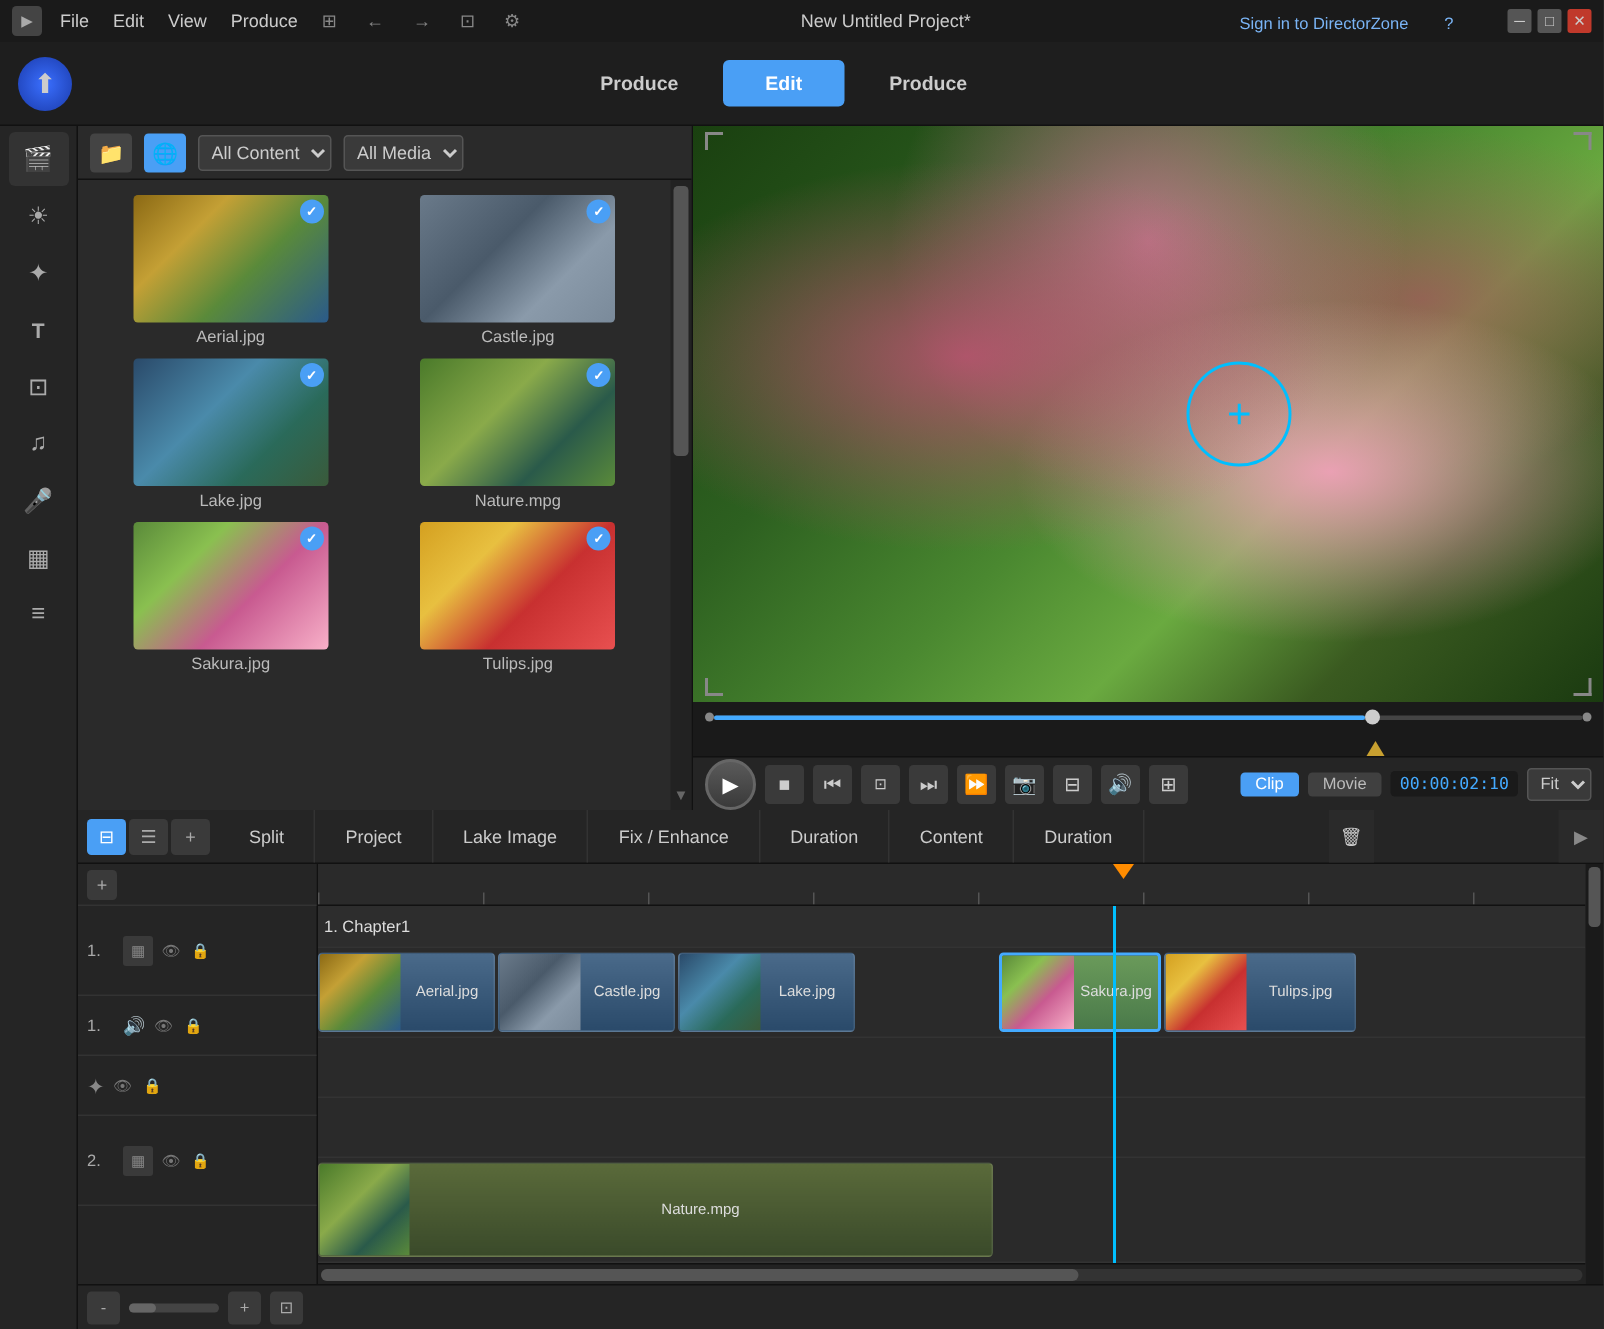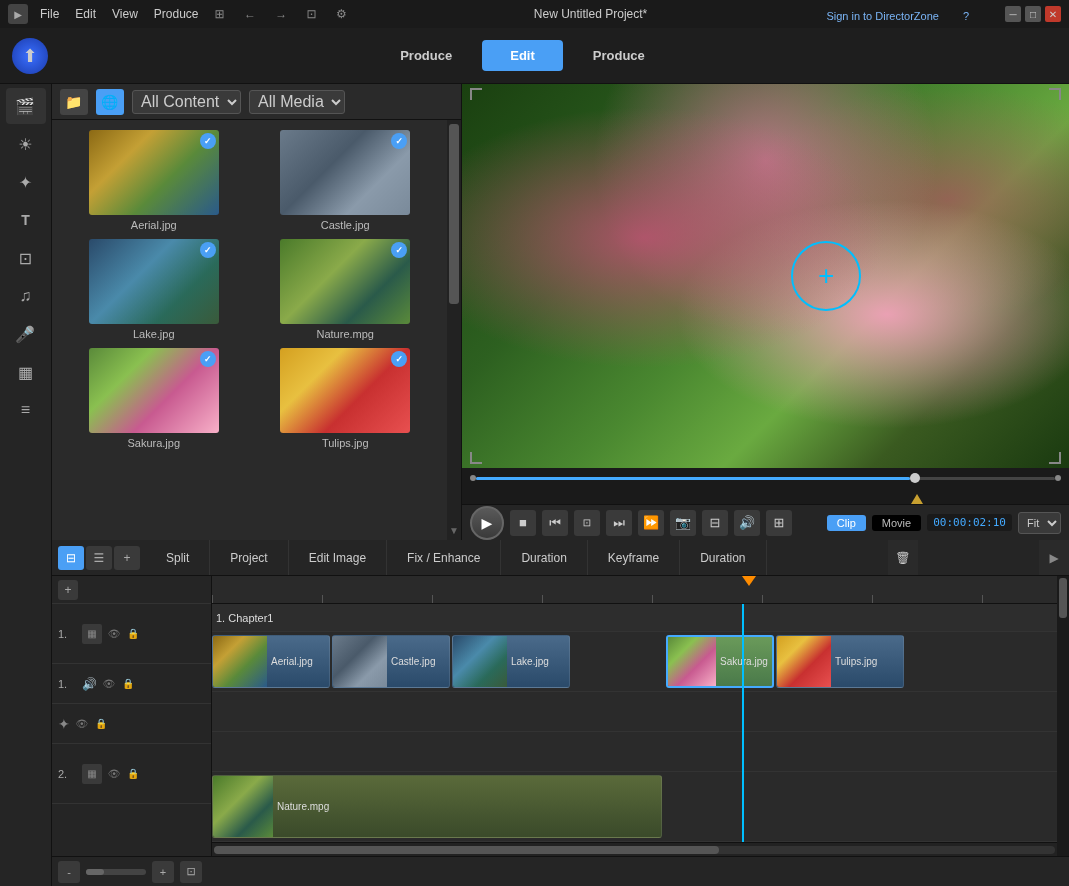--- a/index.html
+++ b/index.html
@@ -39,56 +39,56 @@
     
     #content { flex: 1; display: flex; flex-direction: column; }
 
     
     #top-content { display: flex; height: 460px; }
 
     
     #media-panel { width: 410px; background: #2a2a2a; border-right: 1px solid #111; display: flex; flex-direction: column; }
     #media-toolbar { height: 36px; background: #2a2a2a; display: flex; align-items: center; padding: 0 8px; gap: 8px; border-bottom: 1px solid #111; }
     .media-btn { width: 28px; height: 26px; background: #444; border-radius: 3px; display: flex; align-items: center; justify-content: center; cursor: pointer; font-size: 14px; }
-    .media-select { height: 24px; background: #3a3a3a; border: 1px solid #555; color: #ccc; border-radius: 3px; padding: 0 4px; font-size: 16px; }
+    .media-select { height: 24px; background: #3a3a3a; border: 1px solid #555; color: #ccc; border-radius: 3px; padding: 0 4px; font-size: 12px; }
     #media-grid { flex: 1; display: grid; grid-template-columns: 1fr 1fr; gap: 8px; padding: 10px; overflow-y: auto; align-content: start; }
     .media-item { display: flex; flex-direction: column; align-items: center; cursor: pointer; }
     .media-thumb { width: 130px; height: 85px; border-radius: 3px; position: relative; overflow: hidden; background: #444; }
     .check-badge { position: absolute; top: 3px; right: 3px; width: 16px; height: 16px; background: #4a9ff5; border-radius: 50%; display: flex; align-items: center; justify-content: center; color: #fff; font-size: 9px; font-weight: bold; }
     .media-label { font-size: 11px; color: #bbb; margin-top: 4px; }
 
     
     #preview-panel { flex: 1; background: #1a1a1a; display: flex; flex-direction: column; position: relative; }
     #preview-video { flex: 1; position: relative; background: #000; overflow: hidden; }
     #preview-video .overlay-circle { position: absolute; top: 50%; left: 60%; transform: translate(-50%, -50%); width: 70px; height: 70px; border: 2px solid #00bfff; border-radius: 50%; display: flex; align-items: center; justify-content: center; color: #00bfff; font-size: 28px; }
     #seek-bar { height: 20px; background: #1a1a1a; position: relative; display: flex; align-items: center; padding: 0 8px; }
     #seek-line { flex: 1; height: 3px; background: #444; border-radius: 2px; position: relative; }
     #playback-bar { height: 36px; background: #252525; display: flex; align-items: center; padding: 0 8px; gap: 6px; border-top: 1px solid #111; }
     .mode-btn { padding: 2px 10px; border-radius: 3px; font-size: 11px; cursor: pointer; }
     .mode-btn.active { background: #4a9ff5; color: #fff; }
-    .mode-btn:not(.active) { background: #000000; color: #bbb; }
+    .mode-btn:not(.active) { background: #404040; color: #bbb; }
     #timecode { background: #1a1a1a; color: #4af; padding: 2px 6px; border-radius: 3px; font-size: 11px; font-family: monospace; }
     .fit-select { height: 22px; background: #3a3a3a; border: 1px solid #555; color: #ccc; border-radius: 3px; padding: 0 4px; font-size: 11px; }
     .ctrl-btn { width: 26px; height: 26px; background: #3a3a3a; border-radius: 3px; display: flex; align-items: center; justify-content: center; cursor: pointer; font-size: 13px; color: #ccc; }
     .play-btn { width: 34px; height: 34px; background: linear-gradient(to bottom, #5a5a5a, #3a3a3a); border-radius: 50%; border: 2px solid #666; display: flex; align-items: center; justify-content: center; cursor: pointer; font-size: 14px; color: #fff; }
 
     
     #timeline-section { flex: 1; background: #2a2a2a; display: flex; flex-direction: column; }
     #timeline-toolbar { height: 36px; background: #252525; display: flex; align-items: center; border-bottom: 1px solid #111; overflow: hidden; }
     .tl-btn { padding: 0 20px; height: 36px; display: flex; align-items: center; justify-content: center; cursor: pointer; color: #ccc; font-size: 12px; border-right: 1px solid #333; white-space: nowrap; }
     .tl-btn-end { width: 30px; height: 36px; display: flex; align-items: center; justify-content: center; cursor: pointer; margin-left: auto; background: #2a2a2a; }
     #timeline-main { flex: 1; display: flex; overflow: hidden; }
     #timeline-left { width: 160px; background: #252525; border-right: 1px solid #111; display: flex; flex-direction: column; }
     #timeline-right { flex: 1; overflow: hidden; display: flex; flex-direction: column; position: relative; }
 
     .track-control { height: 60px; border-bottom: 1px solid #333; display: flex; align-items: center; padding: 0 6px; gap: 4px; }
     .track-control.audio { height: 40px; }
     .track-ctrl-icon { width: 16px; height: 16px; display: flex; align-items: center; justify-content: center; font-size: 10px; color: #777; cursor: pointer; }
 
-    .track-row { height: 60px; border-bottom: 1px solid #333; position: relative; overflow: hidden; }
+    .track-row { height: 60px; border-bottom: 1px solid #333; position: relative; overflow: hidden; text-align: center; }
     .track-row.chapter { height: 28px; background: #2d2d2d; }
     .track-row.audio { height: 40px; }
     .chapter-label { position: absolute; left: 4px; top: 50%; transform: translateY(-50%); font-size: 11px; color: #ddd; }
 
     .clip-item { position: absolute; top: 3px; bottom: 3px; border-radius: 3px; overflow: hidden; display: flex; align-items: center; cursor: pointer; border: 1px solid rgba(255,255,255,0.1); }
     .clip-thumb { height: 100%; flex-shrink: 0; overflow: hidden; }
     .clip-label { font-size: 10px; color: #ddd; padding: 0 4px; white-space: nowrap; overflow: hidden; flex: 1; }
     .clip-item.selected { border: 2px solid #4af; }
     .clip-item.video { background: linear-gradient(to bottom, #5a7a3a, #3a5a2a); }
     .clip-item.image { background: linear-gradient(to bottom, #4a6a8a, #2a4a6a); }
@@ -304,24 +304,24 @@
     <div id="timeline-section">
 
       <div id="timeline-toolbar">
         <div class="tl-toolbar-left">
           <div class="tl-mode-btn active">⊟</div>
           <div class="tl-mode-btn">☰</div>
           <div class="tl-mode-btn">+</div>
         </div>
         <div class="tl-btn">Split</div>
         <div class="tl-btn">Project</div>
-        <div class="tl-btn">Edit Image</div>
+        <div class="tl-btn">Lake Image</div>
         <div class="tl-btn">Fix / Enhance</div>
         <div class="tl-btn">Duration</div>
-        <div class="tl-btn">Keyframe</div>
+        <div class="tl-btn">Content</div>
         <div class="tl-btn">Duration</div>
         <div class="tl-btn-end">🗑</div>
         <div class="tl-btn-end" style="color:#888;">▶</div>
       </div>
 
       <div id="timeline-main">
 
         <div id="timeline-left">
 
           <div style="height:28px; background:#252525; border-bottom:1px solid #333; display:flex; align-items:center; padding:0 6px;">

